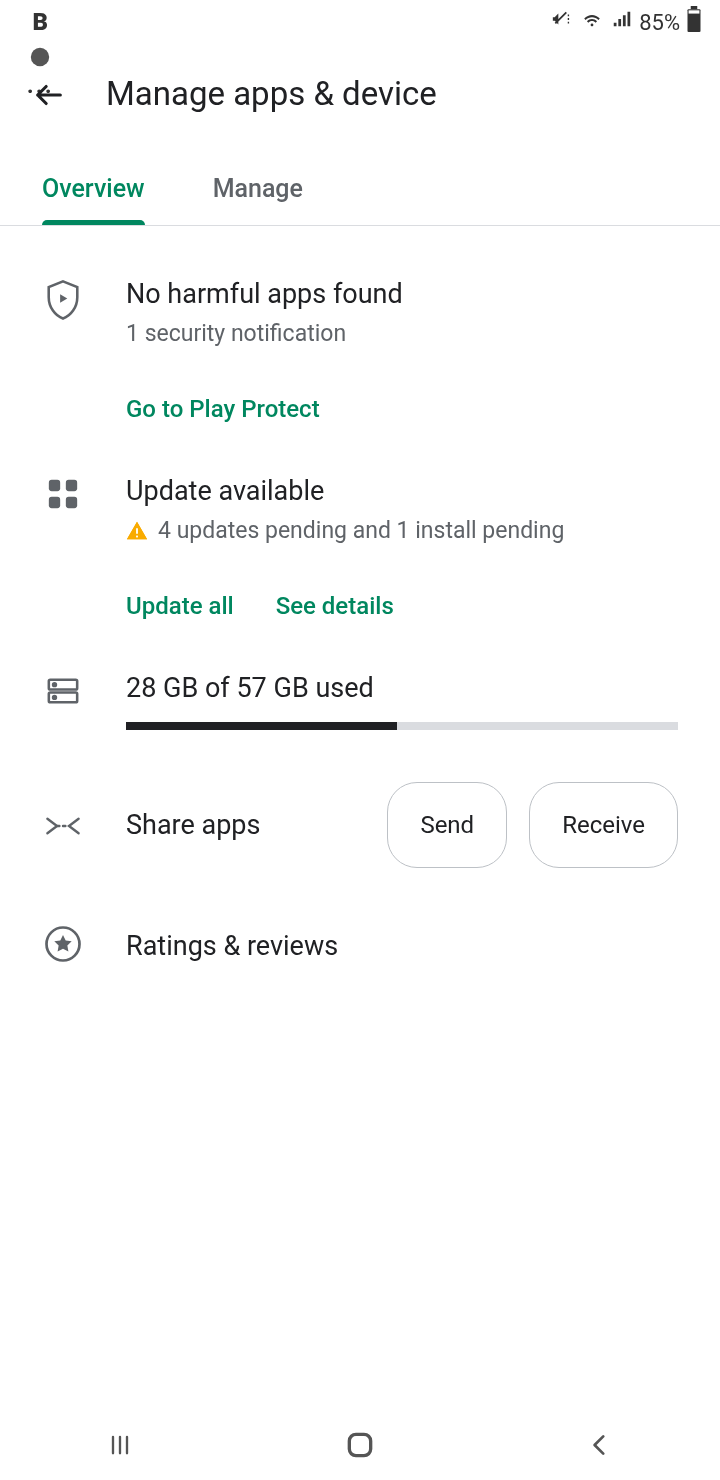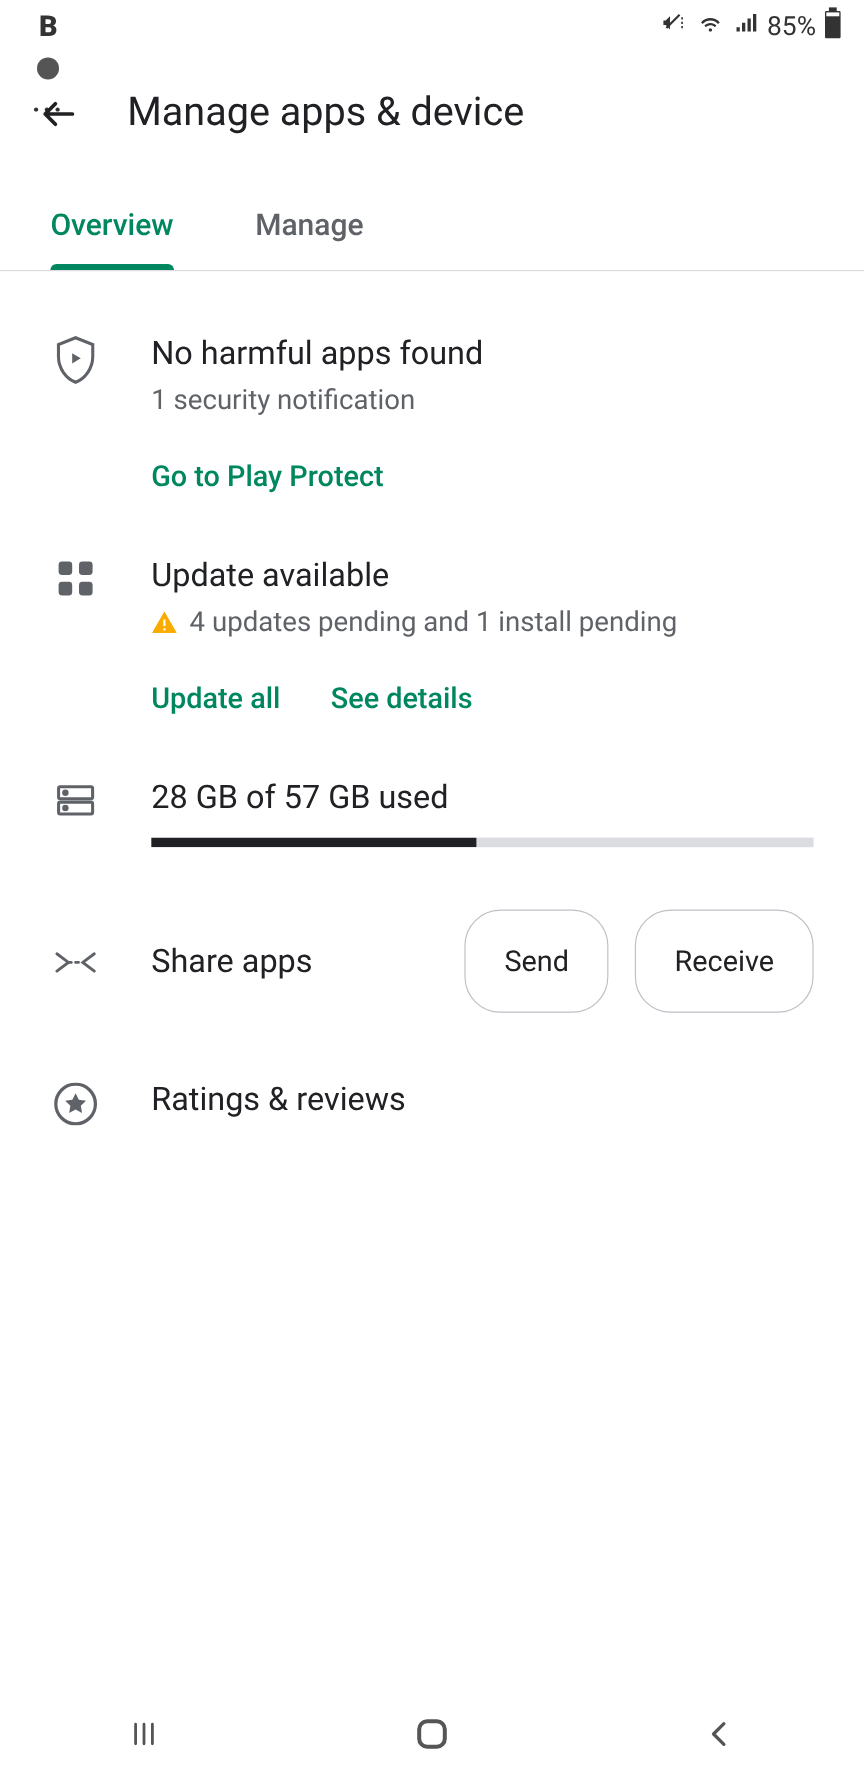--- a/index.html
+++ b/index.html
@@ -67,21 +67,21 @@
       flex-shrink: 0;
       margin-right: 42px;
       margin-top: 2px;
       display:flex;
       justify-content:center;
     }
     .section-body { flex:1; }
     .section-title { font-size: 27px; color:#202124; margin-bottom: 10px; }
     .section-sub { font-size: 23px; color:#5f6368; display:flex; align-items:center; gap: 10px; }
     .warning-triangle { width:22px; height:22px; flex-shrink:0; }
-    .section-actions { display:flex; gap: 42px; margin-top: 36px; }
+    .section-actions { display:flex; gap: 42px; margin-top: 48px; }
     .link-btn { color:#00875f; font-size: 24px; font-weight:500; }
     .progress-bar {
       height: 8px;
       background: #dadce0;
       margin-top: 18px;
       border-radius: 0;
       overflow:hidden;
     }
     .progress-fill { height:100%; background:#202124; }
     .share-row {
@@ -94,21 +94,21 @@
       border: 1px solid #bdc1c6;
       border-radius: 30px;
       padding: 28px 32px;
       font-size: 24px;
       color:#202124;
       margin-left: 22px;
       background:#fff;
     }
     .ratings-row {
       display:flex;
-      align-items:flex-start;
+      align-items:flex-end;
       padding: 56px 0 0 0;
     }
     .nav-bar {
       position:absolute;
       bottom:0; left:0; right:0;
       height: 70px;
       display:flex;
       justify-content: space-around;
       align-items:center;
     }

